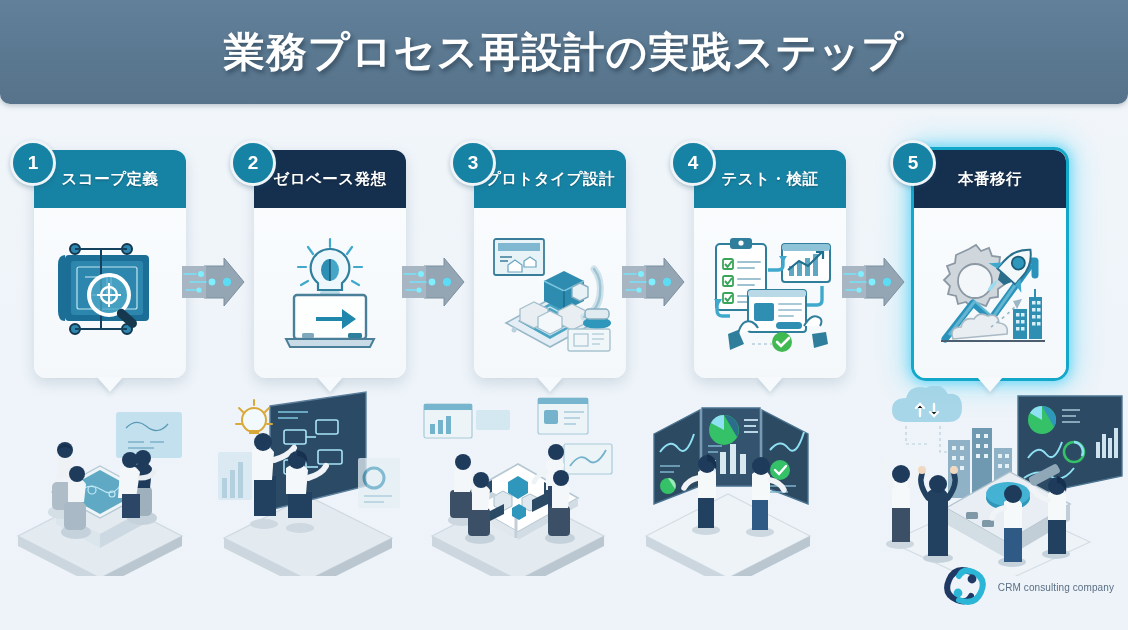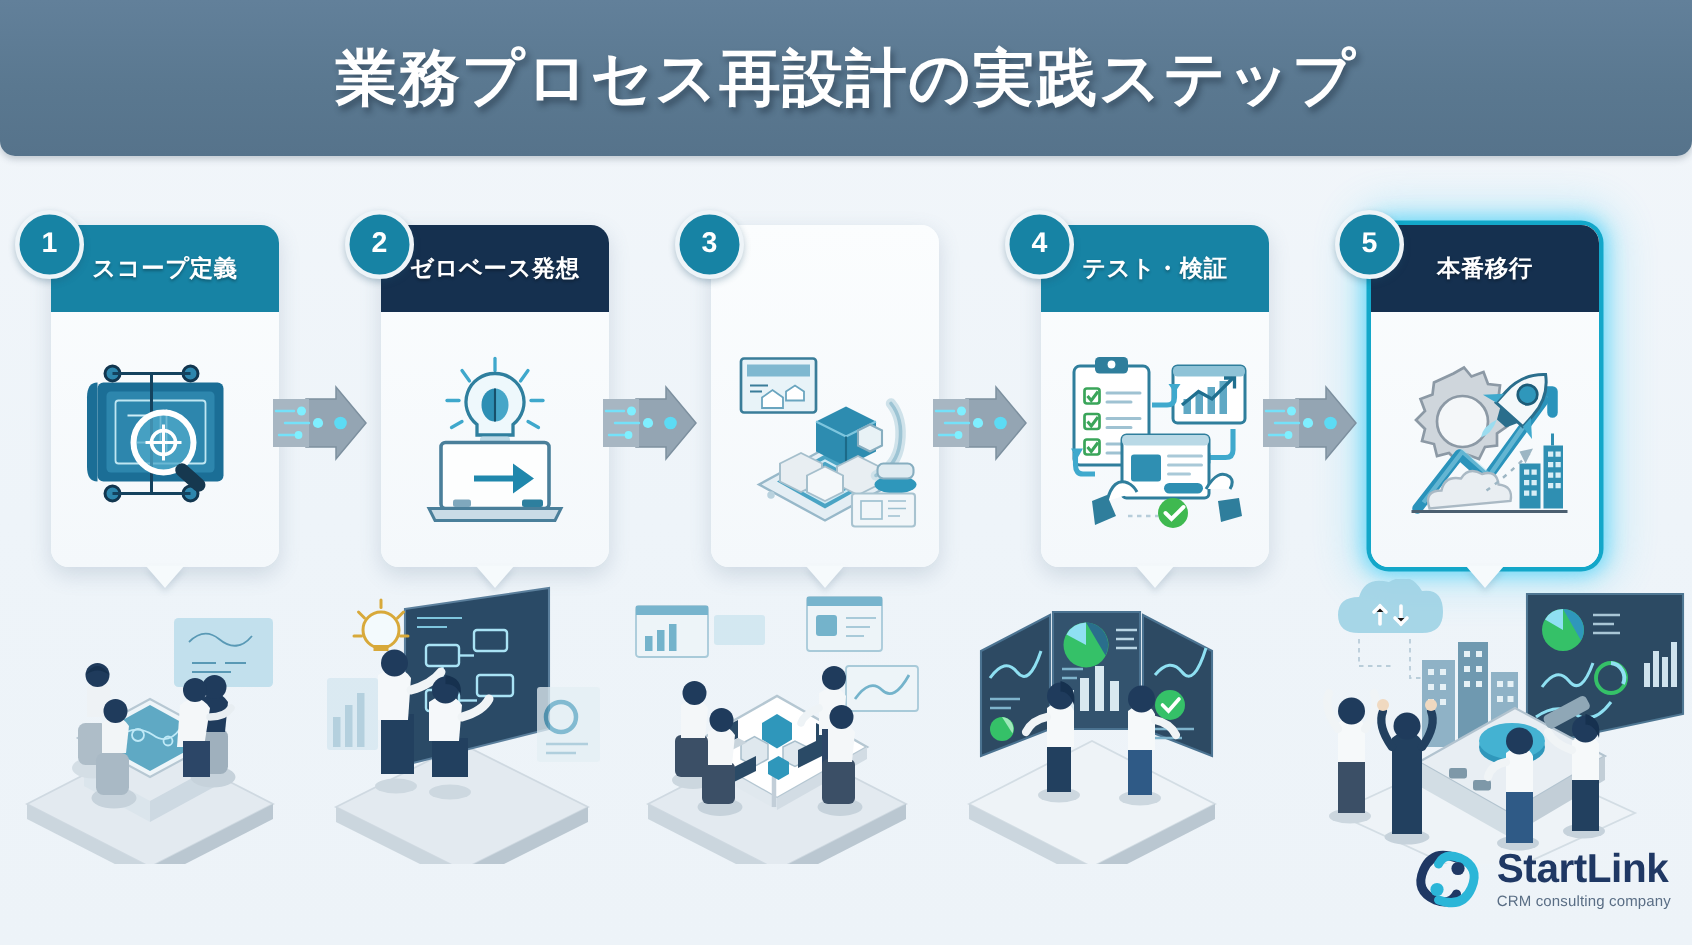--- a/index.html
+++ b/index.html
@@ -265,20 +265,23 @@
           </div>
         </div>
         <div class="card-tail"></div>
       </div>
       <div class="badge">2</div>
     </div>
 
     <div class="step" style="left:448px;">
       <div class="card">
         <div class="card-inner">
+          <div class="card-head" style="background:#1783a4;">
+            <span class="card-head-text">プロトタイプ設計</span>
+          </div>
           <div class="card-art">
             <svg width="132" height="124" viewBox="0 0 132 124">
               <rect x="10" y="8" width="50" height="36" rx="2" fill="#e8f3f8" stroke="#3a7d99" stroke-width="1.8"></rect>
               <rect x="14" y="12" width="42" height="8" fill="#7fb8d0"></rect>
               <path d="M24 34 l7 -5 l7 5 v7 h-14 z" fill="#ffffff" stroke="#6aa5bf" stroke-width="1.2"></path>
               <path d="M40 30 l6 -4 l6 4 v6 h-12 z" fill="#ffffff" stroke="#6aa5bf" stroke-width="1.2"></path>
               <g stroke="#3a7d99" stroke-width="1.4" fill="none">
                 <path d="M16 26 h12 M16 30 h8"></path>
               </g>
               <path d="M22 92 L66 68 L110 92 L66 116 z" fill="#e4eef4" stroke="#97b8c9" stroke-width="1.6"></path>
@@ -843,18 +846,17 @@
   </div>
 
   <div class="logo">
     <svg width="48" height="48" viewBox="0 0 48 48">
       <path d="M30 10 q-16 -6 -22 8 q-6 14 8 20 q10 4 14 -4" fill="none" stroke="#1f3864" stroke-width="6" stroke-linecap="round"></path>
       <path d="M18 38 q16 6 22 -8 q6 -14 -8 -20 q-10 -4 -14 4" fill="none" stroke="#2bb6d8" stroke-width="6" stroke-linecap="round"></path>
       <circle cx="31" cy="17" r="4.4" fill="#1f3864"></circle>
       <circle cx="17" cy="31" r="4.4" fill="#2bb6d8"></circle>
     </svg>
     <div class="logo-text">
-      <span class="logo-name">StartLink</span>
       <span class="logo-tag">CRM consulting company</span>
     </div>
   </div>
 
 </div>
 
 </body></html>

